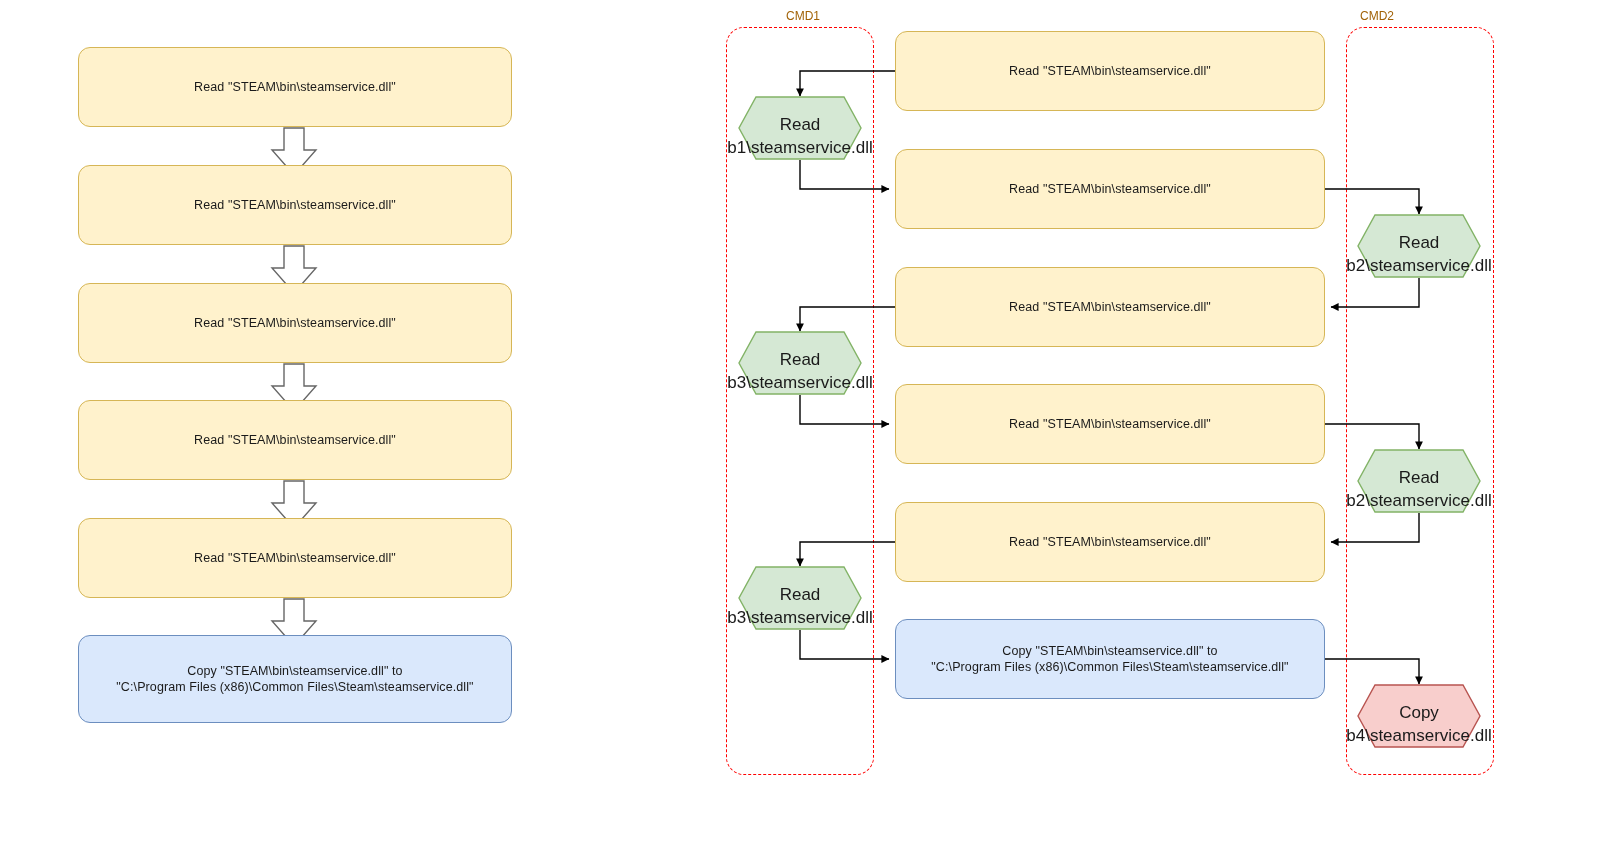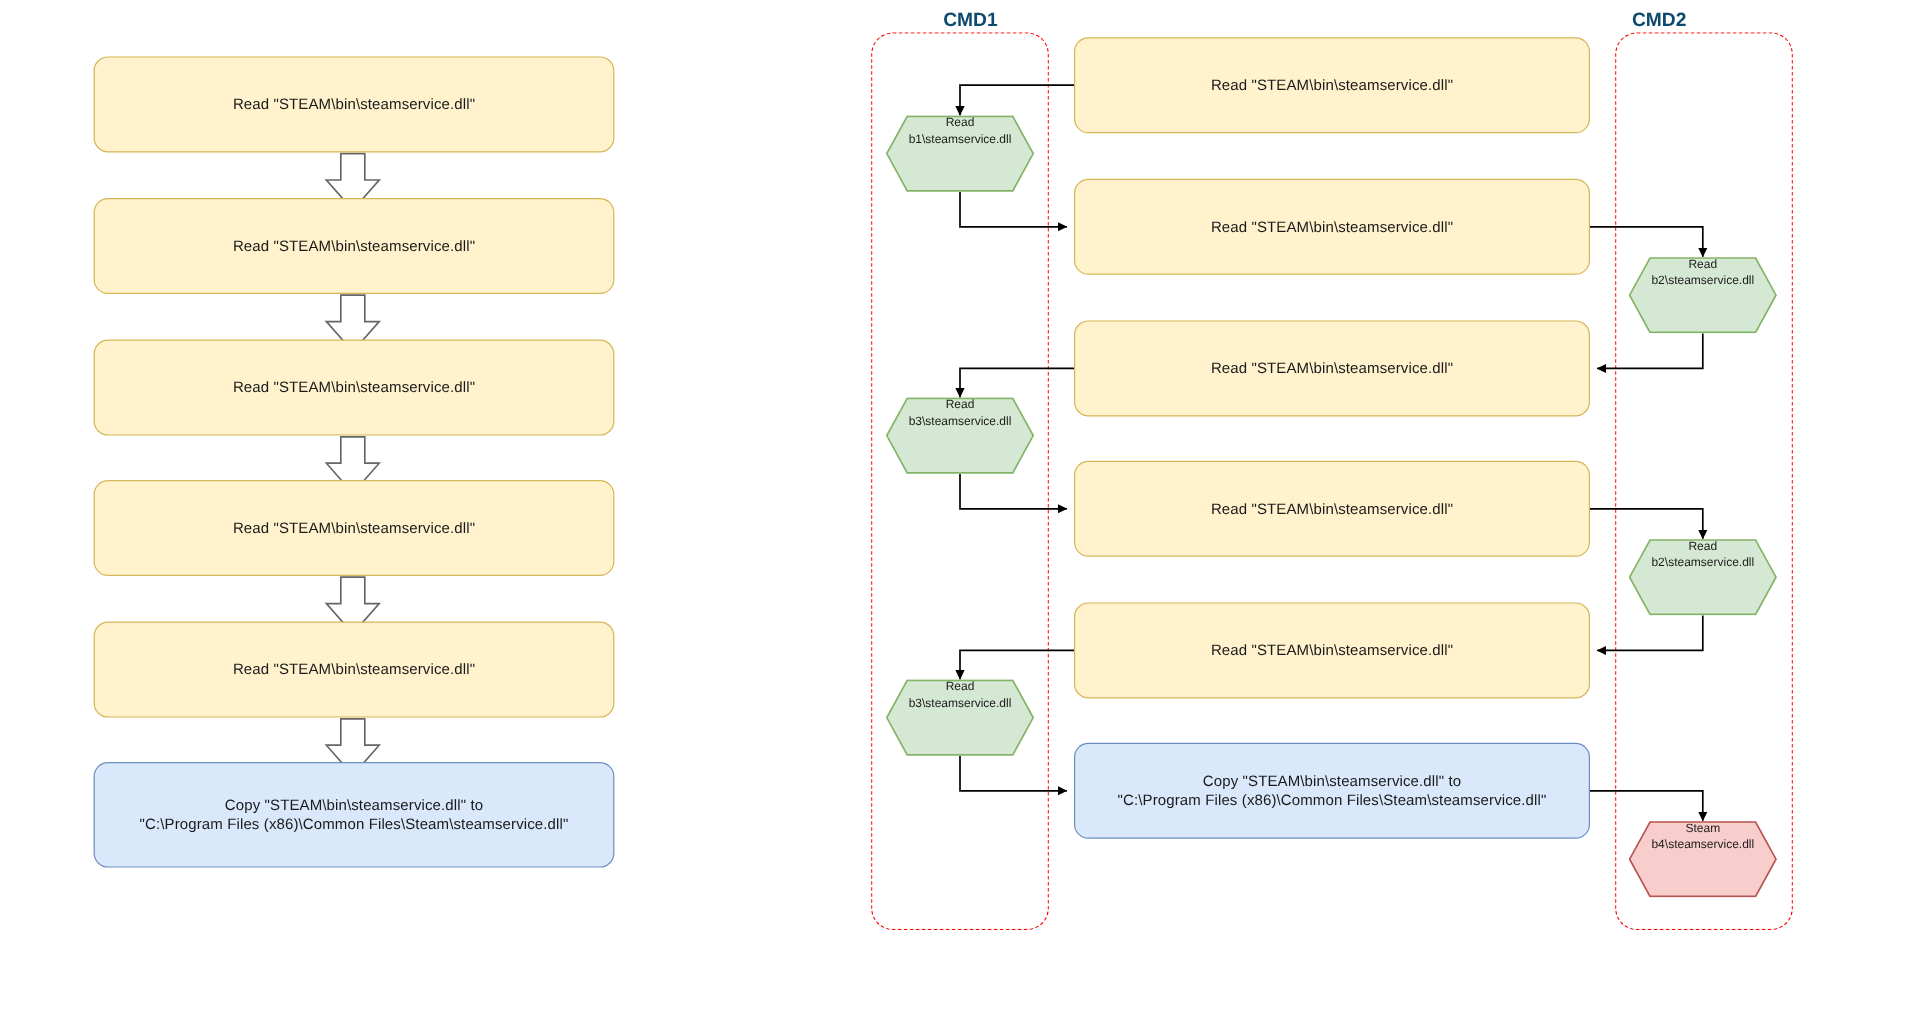--- a/index.html
+++ b/index.html
@@ -34,24 +34,24 @@
     background:#fff2cc;
   }
   .rbox.blue{
     border-color:#6c8ebf;
     background:#dae8fc;
   }
   .hex{
     position:absolute;
     box-sizing:border-box;
     display:flex;
-    align-items:flex-start;
+    align-items:flex-end;
     justify-content:center;
     text-align:center;
-    font-size:10px;
+    font-size:17px;
     line-height:1.35;
     white-space:pre-line;
     z-index:4;
   }
   .hexshape{
     position:absolute;
     left:0;top:0;width:100%;height:100%;
     z-index:0;
   }
   .hex .hextext{position:relative;z-index:1;}
@@ -60,25 +60,24 @@
   .cmdbox{
     position:absolute;
     box-sizing:border-box;
     border:1.6px dashed #ff0000;
     border-radius:18px;
     background:transparent;
     z-index:1;
   }
   .cmdlabel{
     position:absolute;
-    font-size:16px;
-    color:#0c4a6e;
+    font-size:12px;
+    color:#a16207;
     z-index:5;
     white-space:nowrap;
-    font-weight:bold;
   }
 
   
   #wires{
     position:absolute;left:0;top:0;
     width:1600px;height:846px;
     z-index:3;
     pointer-events:none;
   }
   #blockarrows{
@@ -238,17 +237,17 @@
       <polygon points="18,1 106,1 123,32 106,63 18,63 1,32" fill="#d5e8d4" stroke="#82b366" stroke-width="1.4"></polygon>
     </svg>
     <span class="hextext">Read
 b2\steamservice.dll</span>
   </div>
 
   <div class="hex" style="left:1357px;top:684px;width:124px;height:64px;">
     <svg class="hexshape" viewBox="0 0 124 64" preserveAspectRatio="none">
       <polygon points="18,1 106,1 123,32 106,63 18,63 1,32" fill="#f8cecc" stroke="#b85450" stroke-width="1.4"></polygon>
     </svg>
-    <span class="hextext">Steam
+    <span class="hextext">Copy
 b4\steamservice.dll</span>
   </div>
 
 </div>
 
 </body></html>

